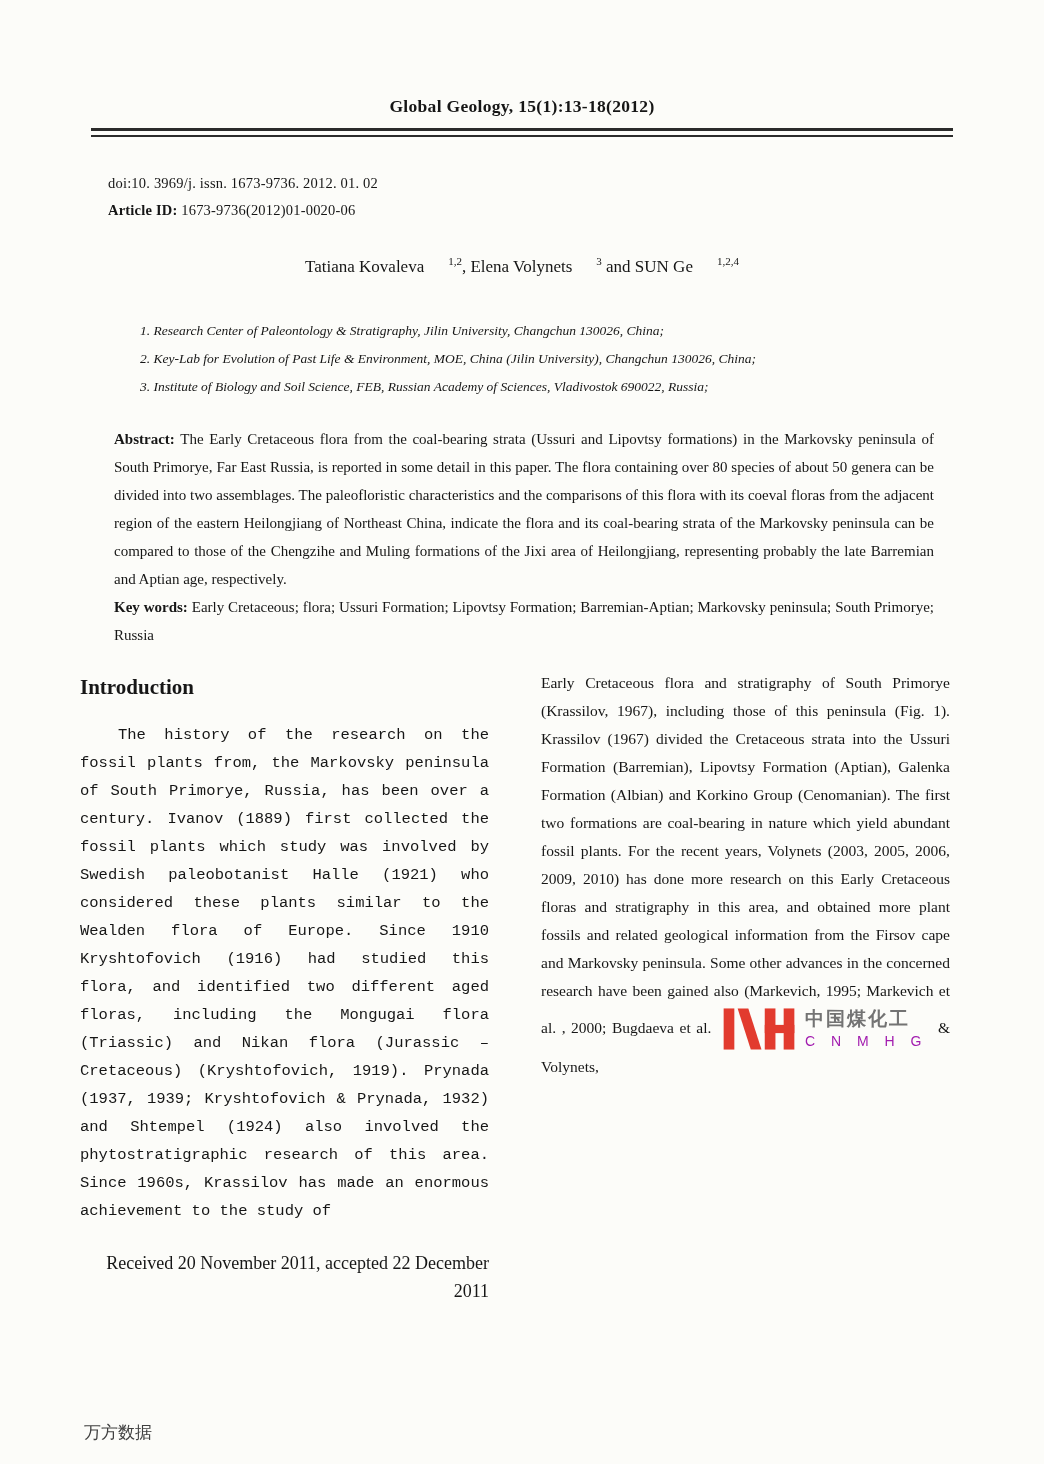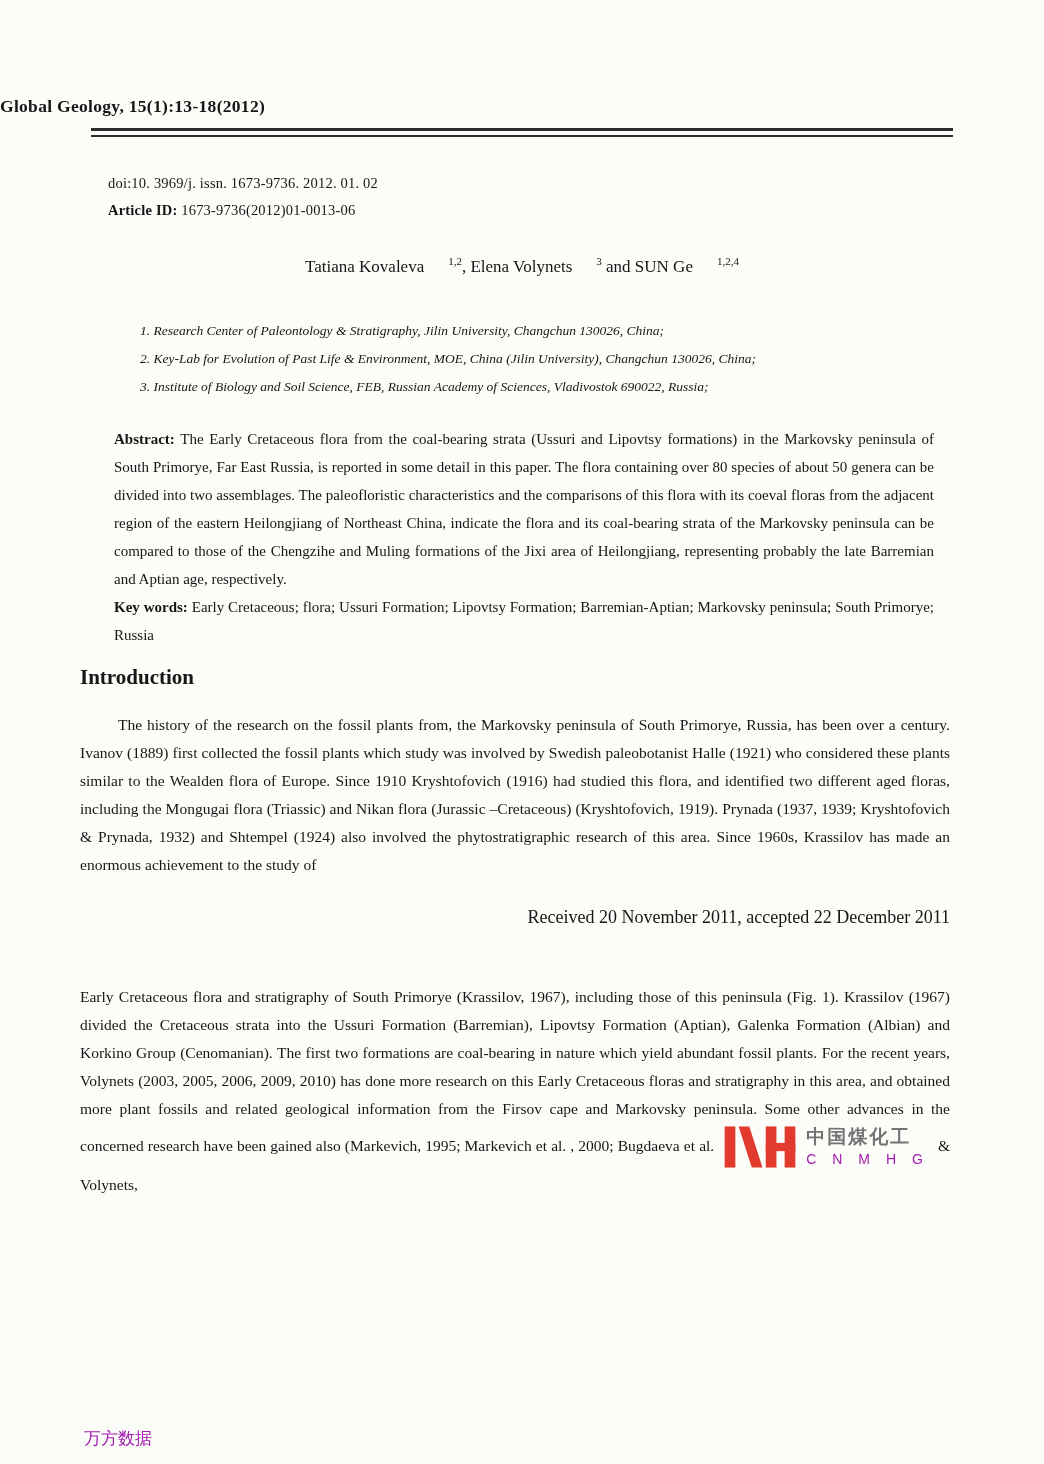--- a/index.html
+++ b/index.html
@@ -1,60 +1,60 @@
 <!DOCTYPE html>
 <html><head>
 <meta charset="utf-8">
 <style>
   html,body { margin:0; padding:0; background:#efefec; }
   .page {
     width:1044px; height:1464px; position:relative; overflow:hidden;
     background:#fcfcf9; box-sizing:border-box; padding-top:96px;
     font-family:"Liberation Serif","DejaVu Serif",serif; color:#161616;
   }
-  .journal-header { text-align:left; font-size:17.5px; font-weight:bold; letter-spacing:.3px; }
+  .journal-header { text-align:center; font-size:17.5px; font-weight:bold; letter-spacing:.3px; }
   .double-rule { width:862px; margin:11px auto 0; height:4px;
     border-top:3px solid #2b2b2b; border-bottom:2px solid #2b2b2b; }
   .front { margin:38px 0 0 108px; font-size:14.5px; letter-spacing:.2px; }
   .doi-line { margin-bottom:10px; }
   .article-id-label { font-weight:bold; }
   .title { margin:34px 60px 0; text-align:center; font-size:27px; line-height:46px; font-weight:bold; }
   .authors { margin-top:36px; text-align:center; font-size:17px; }
   .authors sup { font-size:11px;margin-left:24px; }
   .authors .sep { white-space:pre; }
   .affiliations { margin:40px 120px 0 140px; font-style:italic; font-size:13.5px; line-height:28px; }
   .abstract, .keywords { margin:0 110px 0 114px; font-size:15px; line-height:28px; text-align:justify; }
   .abstract { margin-top:24px; }
   .label { font-weight:bold; font-style:normal; }
-  .columns { display:flex; gap:52px; margin:10px 94px 0 80px;flex-direction:column; }
+  .columns { display:flex; gap:52px; margin:20px 94px 0 80px; }
   .col { flex:1; font-size:15.5px; line-height:28px; text-align:justify; }
   .col h2 { font-size:21px; font-weight:bold; margin:4px 0 20px; }
   .col p { margin:0; }
-  .col.left p.body { text-indent:38px; }
+  .col.left p.body { text-indent:38px;font-family:Liberation Mono, monospace; }
   .received { margin-top:24px; font-size:18px; text-align:right; }
   .logo-block { display:inline-flex; align-items:center; gap:9px; vertical-align:middle; margin:0 5px; }
   .logo-icon svg { display:block; }
   .logo-text { display:flex; flex-direction:column; line-height:1.15;
     font-family:"Liberation Sans","DejaVu Sans",sans-serif; text-align:left; }
   .logo-cn { font-size:19px; color:#737373; font-weight:bold; letter-spacing:2px; }
   .logo-en { font-size:14px; color:#a21caf; letter-spacing:6px; margin-top:3px; }
-  .wanfang { position:absolute; left:84px; bottom:14px; font-size:17px; color:#a21caf;
+  .wanfang { position:absolute; left:84px; bottom:20px; font-size:17px; color:#404040;
     font-family:"Liberation Sans","DejaVu Sans",sans-serif; }
 </style>
 </head>
 <body>
 
 <div class="page">
 
   <div class="journal-header">Global Geology, 15(1):13-18(2012)</div>
   <div class="double-rule"></div>
 
   <div class="front">
     <div class="doi-line">doi:10. 3969/j. issn. 1673-9736. 2012. 01. 02</div>
-    <div class="article-id-line"><span class="article-id-label">Article ID:</span><span class="sep"> 1673-9736(2012)01-0013-06</span></div>
+    <div class="article-id-line"><span class="article-id-label">Article ID:</span><span class="sep"> 1673-9736(2012)01-0020-06</span></div>
   </div>
 
 
   <div class="authors">
     <span>Tatiana Kovaleva</span><sup>1,2</sup><span class="sep">, </span><span>Elena Volynets</span><sup>3</sup><span class="sep"> and </span><span>SUN Ge</span><sup>1,2,4</sup>
   </div>
 
   <div class="affiliations">
     <div>1.  Research Center of Paleontology &amp; Stratigraphy, Jilin University, Changchun 130026, China;</div>
     <div>2.  Key-Lab for Evolution of Past Life &amp; Environment, MOE, China (Jilin University), Changchun 130026, China;</div>

